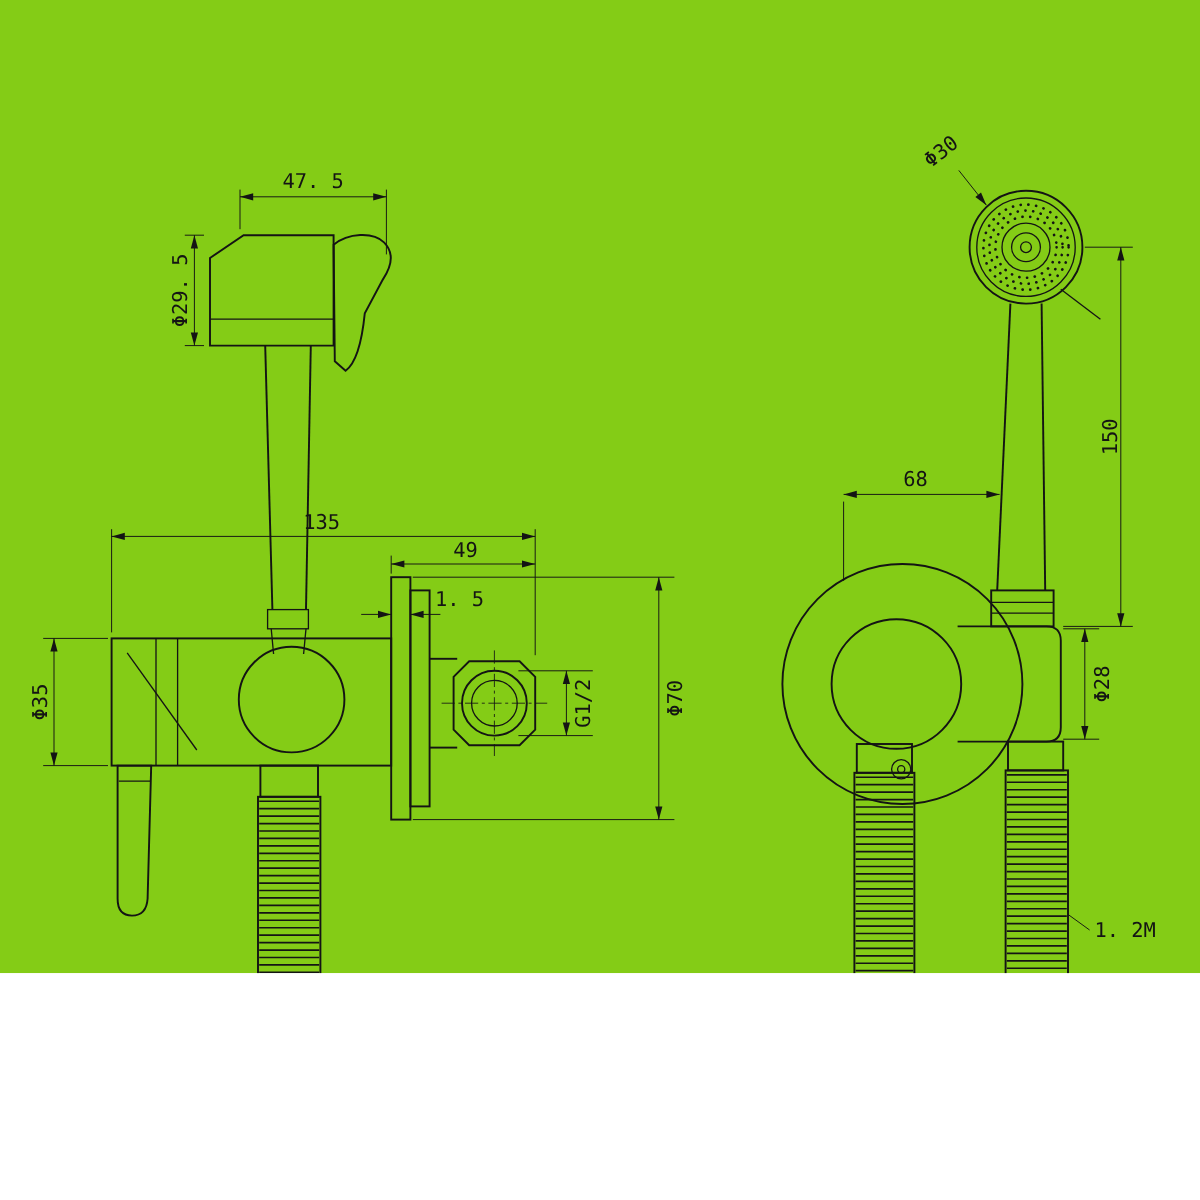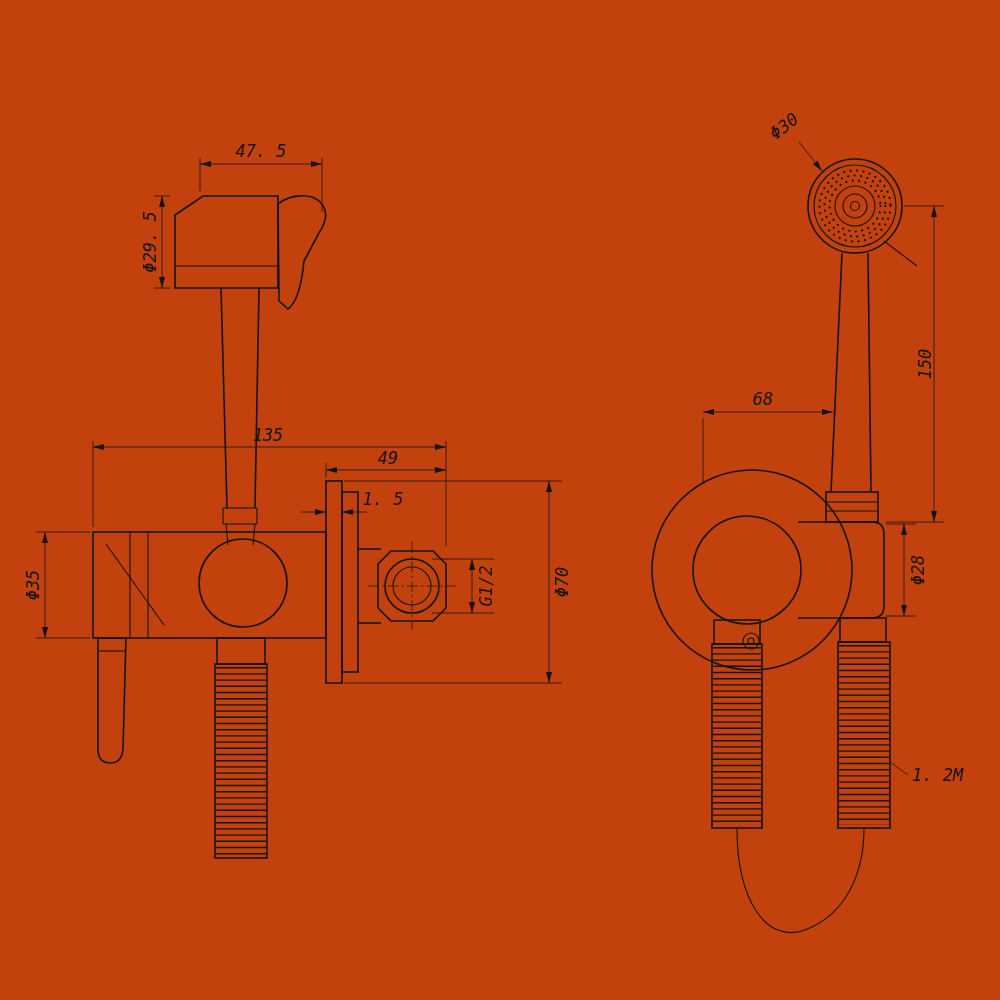--- a/index.html
+++ b/index.html
@@ -1,16 +1,16 @@
 <!DOCTYPE html>
 <html><head>
 <meta charset="utf-8">
 <style>
   html,body{margin:0;padding:0;background:#ffffff;}
-  .canvas{position:relative;width:1000px;height:1000px;background:#c2410c;overflow:hidden;font-style:italic;}
+  .canvas{position:relative;width:1000px;height:811px;background:#84cc16;overflow:hidden;}
   svg{display:block;}
   .ol{fill:none;stroke:#141414;stroke-width:1.6;}
   .ml{fill:none;stroke:#141414;stroke-width:1.1;}
   .ext{fill:none;stroke:#141414;stroke-width:0.8;}
   .dim{fill:none;stroke:#141414;stroke-width:0.8;}
   .cl{fill:none;stroke:#141414;stroke-width:0.7;stroke-dasharray:11 3 2.5 3;}
   .dots{fill:none;stroke:#141414;stroke-width:2.2;stroke-dasharray:0.1 6.4;stroke-linecap:round;}
   .rib{stroke:#141414;stroke-dasharray:1.4 4.8;}
   .dtxt{font-family:"DejaVu Sans Mono","Liberation Mono",monospace;font-size:17px;fill:#141414;text-anchor:middle;}
   .start{text-anchor:start;}

